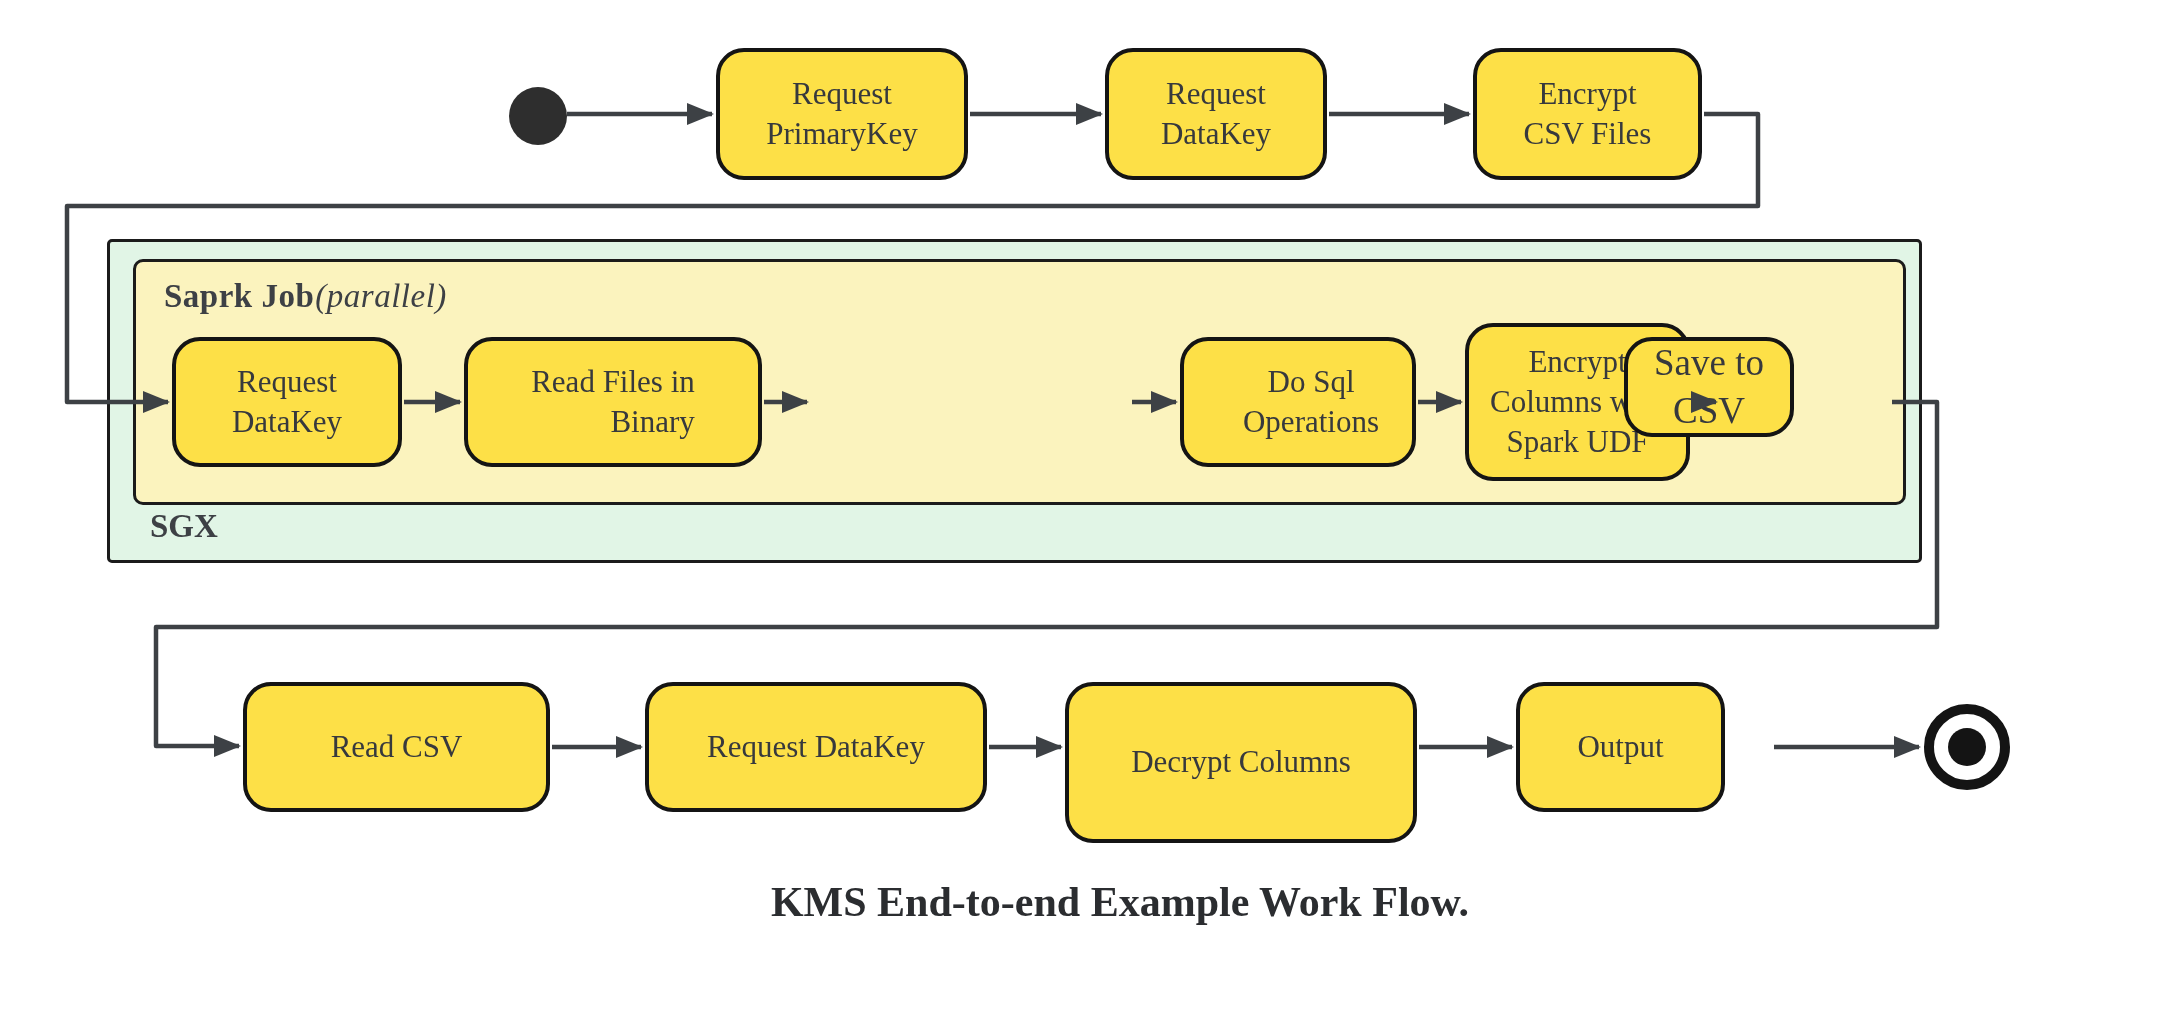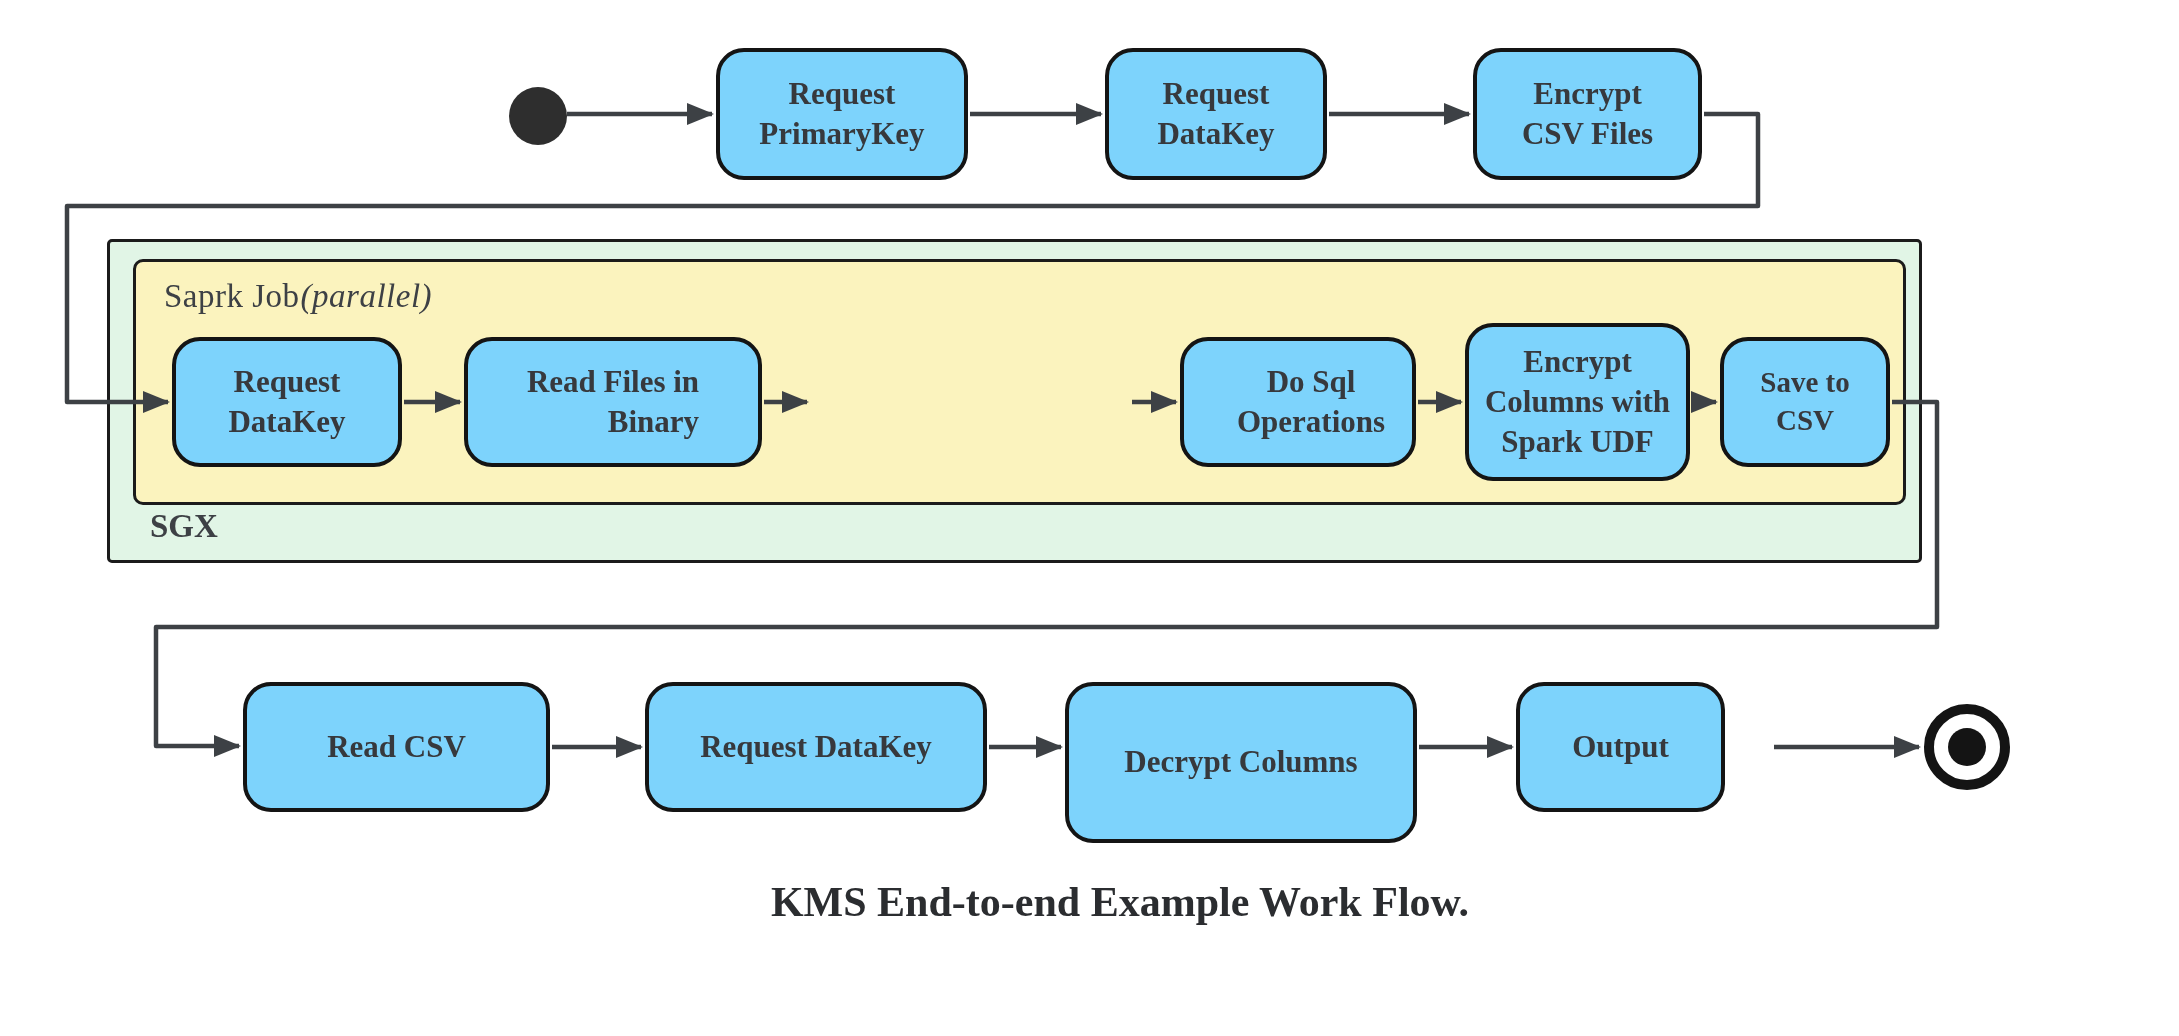--- a/index.html
+++ b/index.html
@@ -14,31 +14,31 @@
     background:#e1f5e6; border:3px solid #1b1b1b; border-radius:5px;
   }
   .spark {
     left:133px; top:259px; width:1773px; height:246px;
     background:#fbf3be; border:3px solid #1b1b1b; border-radius:10px;
   }
   .spark-title {
     position:absolute; left:164px; top:278px; font-size:33px; color:#3d4045;
     letter-spacing:0.5px; white-space:nowrap;
   }
-  .spark-title .t { font-weight:400; }
+  .spark-title .t { font-weight:700; }
   .spark-title .q { font-style:italic; font-weight:400; margin-left:1px; }
   .sgx-label {
     position:absolute; left:150px; top:508px; font-size:33px; font-weight:700; color:#3d4045;
   }
   
   .node {
-    position:absolute; box-sizing:border-box; background:#7dd3fc;
+    position:absolute; box-sizing:border-box; background:#fde047;
     border:4px solid #141414; border-radius:28px;
     display:flex; align-items:center; justify-content:center;
-    text-align:center; font-weight:700; font-size:31px; line-height:1.3;
+    text-align:center; font-weight:400; font-size:31px; line-height:1.3;
     color:#37393d; white-space:pre-line; padding:0 12px;
   }
   
   .start-state {
     position:absolute; left:509px; top:87px; width:58px; height:58px;
     background:#2e2e2e; border-radius:50%;
   }
   .end-state {
     position:absolute; left:1924px; top:704px; width:86px; height:86px;
     box-sizing:border-box; background:#ffffff; border:10px solid #141414; border-radius:50%;
@@ -82,21 +82,21 @@
 
   <div class="node" style="left:172px; top:337px; width:230px; height:130px;">Request
 DataKey</div>
   <div class="node" style="left:464px; top:337px; width:298px; height:130px;text-align:right;">Read Files in
 Binary</div>
   <div class="node" style="left:1180px; top:337px; width:236px; height:130px;padding-left:38px;">Do Sql
 Operations</div>
   <div class="node" style="left:1465px; top:323px; width:225px; height:158px;">Encrypt
 Columns with
 Spark UDF</div>
-  <div class="node" style="left:1720px; top:337px; width:170px; height:130px; font-size:29px;">Save to CSV</div>
+  <div class="node" style="left:1624px; top:337px; width:170px; height:100px; font-size:37px;">Save to CSV</div>
 
   <div class="node" style="left:243px; top:682px; width:307px; height:130px;">Read CSV</div>
   <div class="node" style="left:645px; top:682px; width:342px; height:130px;">Request DataKey</div>
   <div class="node" style="left:1065px; top:682px; width:352px; height:161px;text-align:center;">Decrypt Columns</div>
   <div class="node" style="left:1516px; top:682px; width:209px; height:130px;">Output</div>
 
   <svg class="edges" viewBox="0 0 2179 1036">
     <defs>
       <marker id="arrow" markerUnits="userSpaceOnUse" markerWidth="28" markerHeight="24" refX="25" refY="11" orient="auto">
         <path d="M0,0 L27,11 L0,22 Z" fill="#3d4145"></path>

